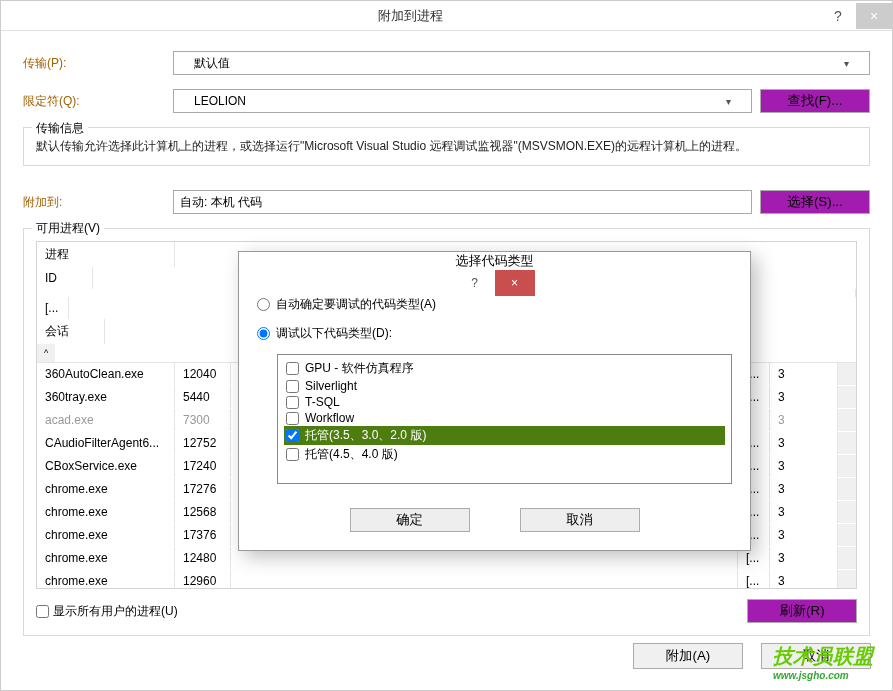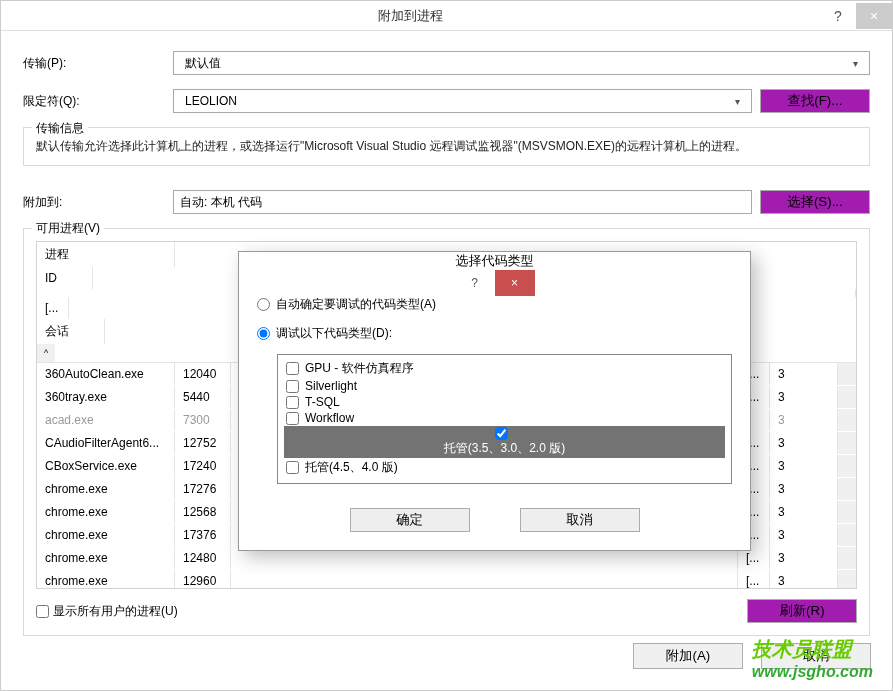--- a/index.html
+++ b/index.html
@@ -6,22 +6,22 @@
     body { font-family: "Microsoft YaHei", "Segoe UI", sans-serif; font-size: 12px; background: #fff; color: #000; width: 893px; height: 691px; position: relative; overflow: hidden; }
     .window { border: 1px solid #ccc; height: 691px; }
     .titlebar { display: flex; align-items: center; height: 30px; background: #fff; border-bottom: 1px solid #e0e0e0; }
     .titlebar .title { flex: 1; text-align: center; font-size: 13px; color: #333; }
     .titlebar .controls { display: flex; }
     .titlebar .btn { width: 36px; height: 26px; display: flex; align-items: center; justify-content: center; font-size: 14px; }
     .titlebar .help { color: #555; }
     .titlebar .close { background: #ccc; color: #fff; }
     .content { padding: 20px 22px; }
     .row { display: flex; align-items: center; margin-bottom: 14px; }
-    .label { width: 150px; color: #000000; }
-    .combo { flex: 1; height: 24px; border: 1px solid #a9a9a9; padding: 2px 11px; display: flex; align-items: center; justify-content: space-between; background: #fff; }
+    .label { width: 150px; color: #a16207; }
+    .combo { flex: 1; height: 24px; border: 1px solid #a9a9a9; padding: 2px 20px; display: flex; align-items: center; justify-content: space-between; background: #fff; }
     .combo .arrow { font-size: 10px; color: #555; }
     .btn-std { height: 24px; border: 1px solid #acacac; background: #a21caf; padding: 0 8px; margin-left: 8px; min-width: 96px; }
     .btn-wide { width: 110px; }
     .fieldset { border: 1px solid #d9d9d9; padding: 10px 12px; margin-bottom: 18px; position: relative; margin-top: 8px; }
     .fieldset-legend { position: absolute; top: -8px; left: 8px; background: #fff; padding: 0 4px; font-size: 12px; }
     .fieldset-text { font-size: 12px; color: #222; }
     .readonly-field { flex: 1; height: 24px; border: 1px solid #a9a9a9; padding: 2px 6px; background: #fff; display: flex; align-items: center; }
     .grid-wrap { border: 1px solid #d9d9d9; padding: 12px; position: relative; margin-top: 6px; }
     .grid-legend { position: absolute; top: -9px; left: 8px; background: #fff; padding: 0 4px; }
     .grid { border: 1px solid #d4d4d4; width: 100%; }
@@ -41,30 +41,30 @@
     .modal .ctrls2 { display: flex; }
     .modal .mb { width: 40px; height: 26px; display: flex; align-items: center; justify-content: center; }
     .modal .mq { color: #555; }
     .modal .mx { background: #c94f4f; color: #fff; }
     .modal-body { padding: 14px 18px; }
     .radio-row { margin-bottom: 12px; display: flex; align-items: center; }
     .radio-row input { margin-right: 6px; }
     .list { border: 1px solid #888; margin-left: 20px; padding: 4px 6px; height: 130px; }
     .list-item { display: flex; align-items: center; padding: 1px 2px; }
     .list-item input { margin-right: 6px; }
-    .list-item.sel { background: #737373; color: #fff; flex-direction: column; }
+    .list-item.sel { background: #4d7c0f; color: #fff; }
     .modal-footer { display: flex; justify-content: center; gap: 50px; padding: 10px 0 18px; }
     .modal-btn { width: 120px; height: 24px; border: 1px solid #acacac; background: #eee; }
     .bottom-row { display: flex; align-items: center; justify-content: space-between; margin-top: 10px; }
     .chk-row { display: flex; align-items: center; }
     .chk-row input { margin-right: 4px; }
     .footer-btns { position: absolute; bottom: 22px; right: 22px; display: flex; gap: 18px; }
     .footer-btns button { width: 110px; height: 26px; border: 1px solid #acacac; background: #f0f0f0; }
     .watermark { position: absolute; bottom: 10px; right: 20px; font-size: 20px; font-weight: bold; font-style: italic; color: #6c0; pointer-events: none; }
-    .watermark small { display: block; font-size: 16px; color: #3a3; }
+    .watermark small { display: block; font-size: 10px; color: #3a3; }
   </style>
 </head>
 <body>
 
 <div class="window">
   <div class="titlebar">
     <div class="title">附加到进程</div>
     <div class="controls">
       <div class="btn help">?</div>
       <div class="btn close">×</div>

